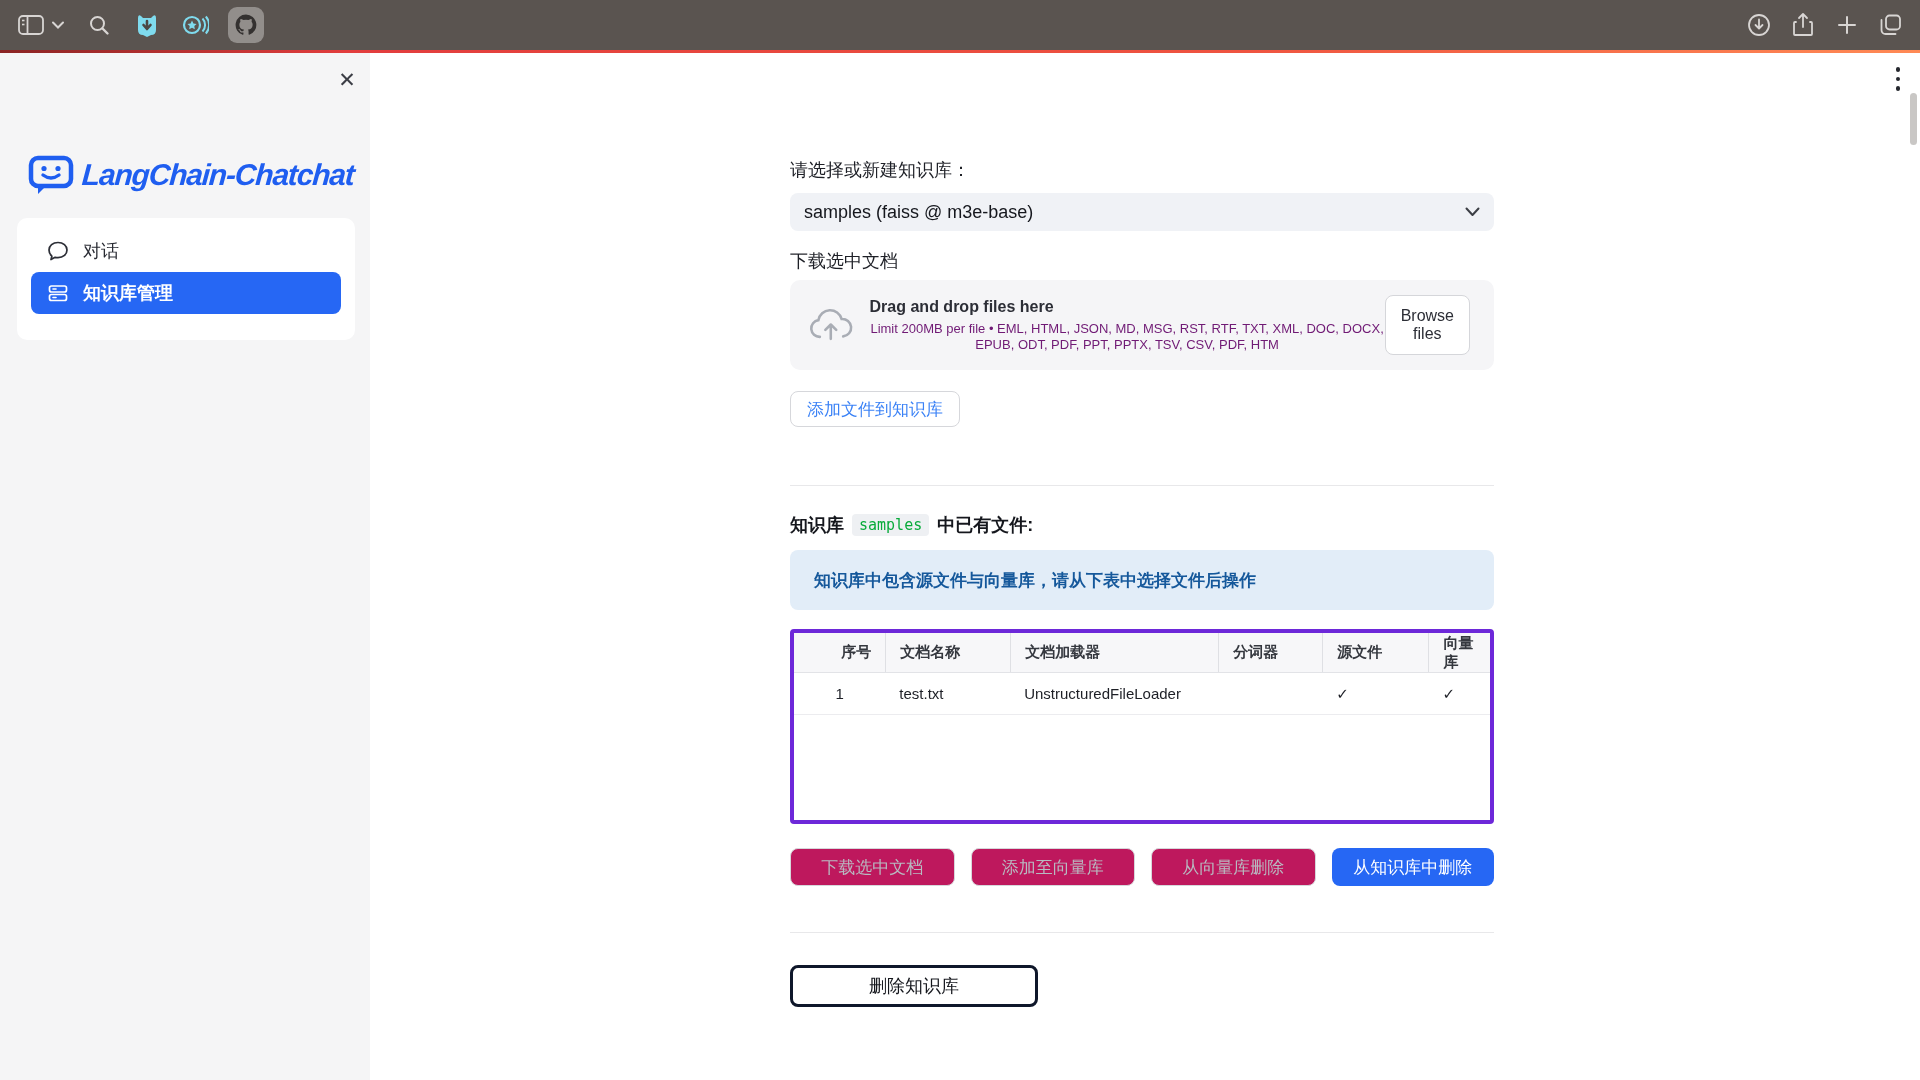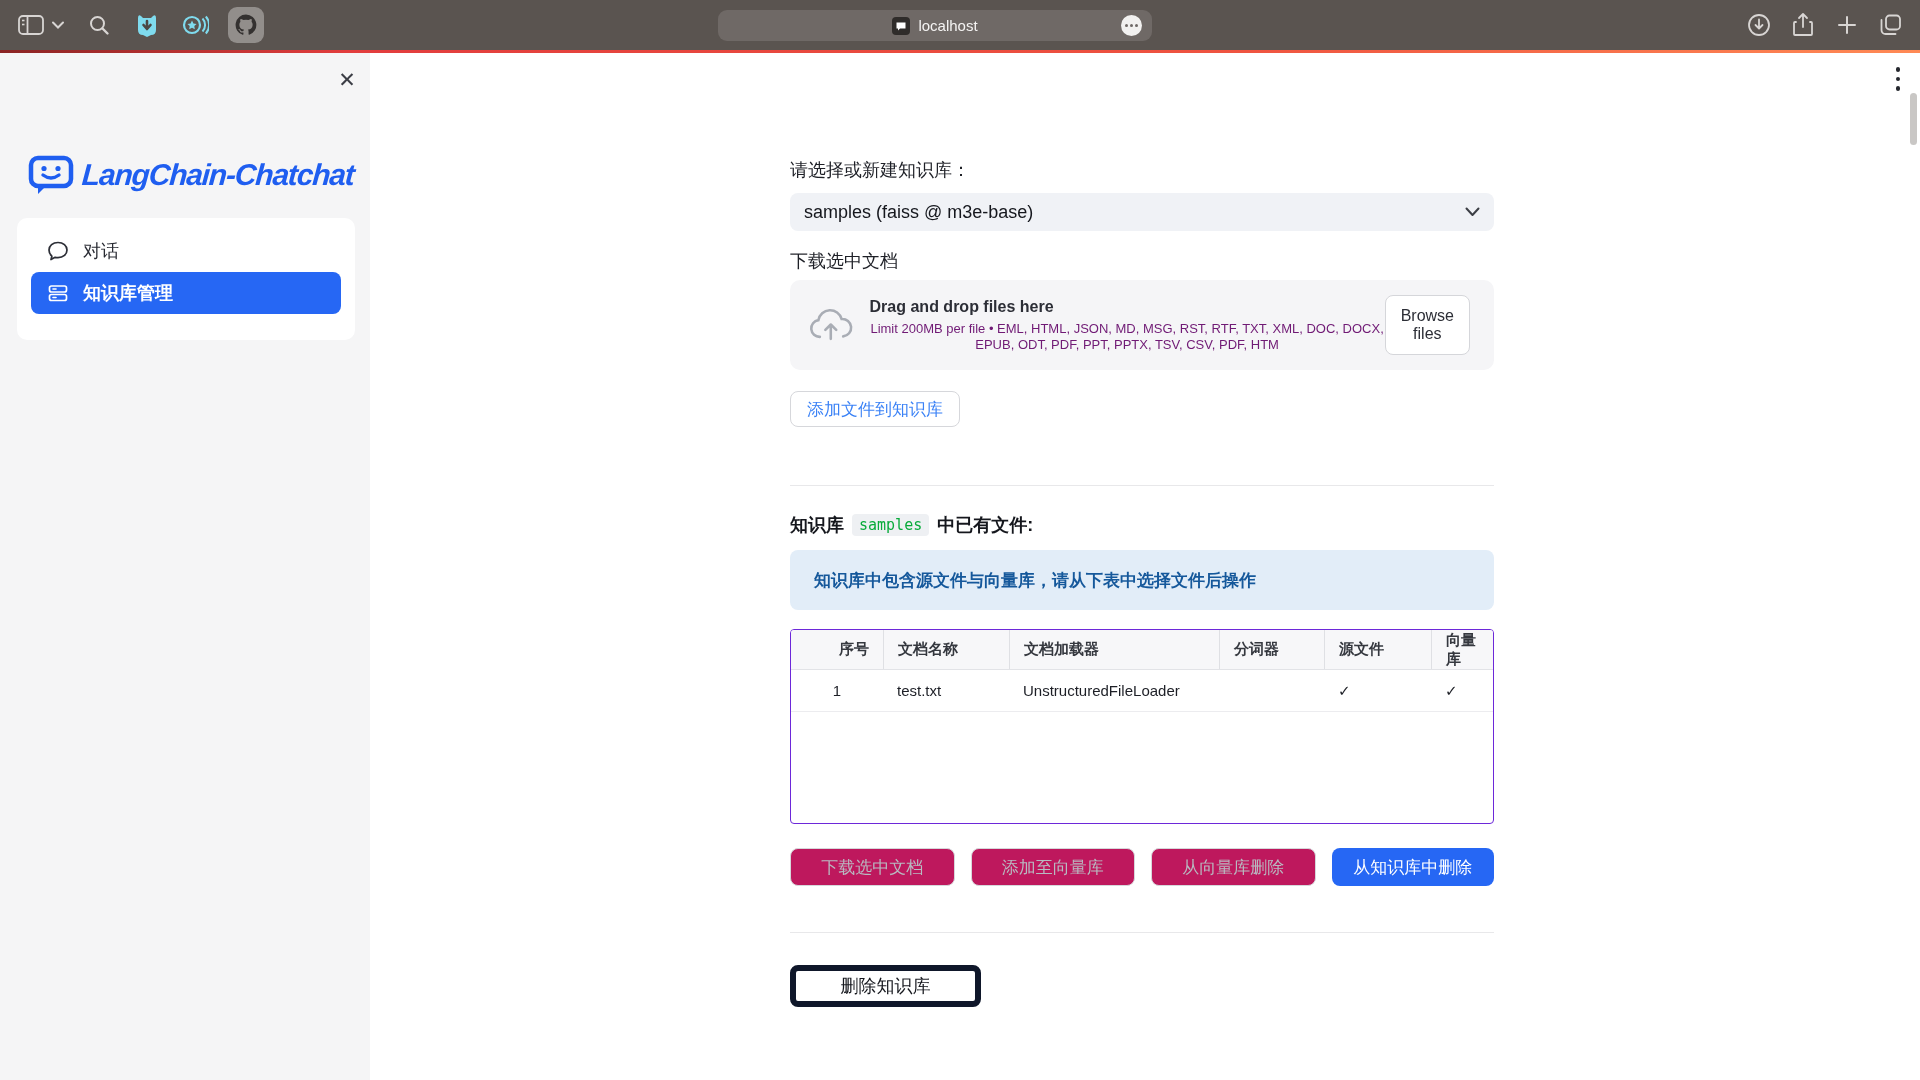--- a/index.html
+++ b/index.html
@@ -54,37 +54,37 @@
     font-size:16px; color:#2c2e36; display:flex; align-items:center; justify-content:center; text-align:center;
     padding:6px 8px; cursor:pointer; font-family:inherit; }
   .add-btn { margin-top:21px; height:36px; padding:0 16px; background:#fff; border:1px solid #d6d7db; border-radius:8px;
     font-size:17px; color:#3b82f6; display:inline-flex; align-items:center; cursor:pointer; font-family:inherit; }
   .divider { margin-top:58px; height:1px; background:#e8e8ea; }
   .files-heading { margin-top:27px; font-size:18px; font-weight:700; color:#15171d; display:flex; align-items:center; gap:8px; }
   .kb-chip { font-family:"DejaVu Sans Mono","Liberation Mono",monospace; font-size:15px; font-weight:400; color:#09ab3b;
     background:#eef0f3; border-radius:4px; padding:2px 7px; }
   .info-box { margin-top:13px; height:60px; background:#e2edf8; border-radius:8px; display:flex; align-items:center;
     padding:0 24px; font-size:17px; font-weight:600; color:#15589b; }
-  .grid { margin-top:19px; height:195px; border:1px solid #6d28d9; border-radius:4px; overflow:hidden; background:#fff; }
+  .grid { margin-top:19px; height:195px; border:4px solid #6d28d9; border-radius:4px; overflow:hidden; background:#fff; }
   .grid-head { display:flex; height:40px; background:#f7f7f9; border-bottom:1px solid #e2e3e7; }
   .gh-cell { display:flex; align-items:center; font-size:15px; font-weight:700; color:#35383f; padding:0 14px; }
   .gh-cell + .gh-cell { border-left:1px solid #dfe0e4; }
   .grid-row { display:flex; height:42px; border-bottom:1px solid #ececef; cursor:pointer; }
   .gr-cell { display:flex; align-items:center; font-size:15px; color:#1d1f26; padding:0 14px; }
   .c0 { width:92px; justify-content:center; }
   .c1 { width:126px; } .c2 { width:210px; } .c3 { width:105px; } .c4 { width:107px; } .c5 { width:62px; }
   .actions { margin-top:24px; display:flex; gap:16px; }
   .act-btn { flex:1; height:38px; background:#be185d; border:1px solid #d6d7db; border-radius:8px; font-size:17px;
     color:#b8bac1; cursor:pointer; font-family:inherit; }
   .act-btn.primary { background:#2667f4; border:none; color:#fff; }
   .divider2 { margin-top:46px; height:1px; background:#e8e8ea; }
   .bottom-row { margin-top:32px; display:flex; justify-content:space-between; }
   .big-btn { height:42px; border-radius:8px; font-size:18px; cursor:pointer; font-family:inherit; }
   .big-blue { width:224px; background:#2667f4; border:none; color:#fff; font-weight:600; }
-  .big-white { width:191px; background:#fff; border:6px solid #0f172a; color:#15171d; }
+  .big-white { width:248px; background:#fff; border:3px solid #0f172a; color:#15171d; }
   svg { display:block; }
 </style>
 </head>
 <body>
 
 <div class="page">
 
   <div class="toolbar">
     <div class="tb-left">
       <span style="display:flex;align-items:center;gap:4px;">
@@ -122,33 +122,20 @@
             <path d="M24.8 4.5 a12.5 12.5 0 0 1 0 17" fill="none" stroke="#7fdbee" stroke-width="2"></path>
           </svg>
       </span>
       <span class="gh-wrap">
         <svg width="24" height="24" viewBox="0 0 24 24">
             <path fill="#343130" d="M12 1.6a10.4 10.4 0 0 0-3.29 20.27c.52.1.71-.22.71-.5v-1.93c-2.89.63-3.5-1.23-3.5-1.23-.47-1.2-1.16-1.52-1.16-1.52-.94-.65.07-.64.07-.64 1.04.07 1.59 1.08 1.59 1.08.93 1.59 2.44 1.13 3.03.86.1-.67.36-1.13.66-1.39-2.31-.26-4.74-1.16-4.74-5.14 0-1.14.4-2.07 1.07-2.8-.11-.26-.46-1.32.1-2.75 0 0 .87-.28 2.86 1.07a9.9 9.9 0 0 1 5.2 0c1.99-1.35 2.86-1.07 2.86-1.07.56 1.43.21 2.49.1 2.75.67.73 1.07 1.66 1.07 2.8 0 3.99-2.44 4.87-4.76 5.13.37.32.7.95.7 1.92v2.84c0 .28.19.6.72.5A10.4 10.4 0 0 0 12 1.6z"></path>
           </svg>
       </span>
     </div>
 
-    <div class="urlbar">
-      <span class="favicon">
-        <svg width="12" height="12" viewBox="0 0 12 12">
-            <path d="M1.5 2.5 h9 v6 h-5.5 l-2 2 v-2 h-1.5 Z" fill="#fff"></path>
-          </svg>
-      </span>
-      <span class="url-text">localhost</span>
-      <span class="url-more">
-          <i></i>
-          <i></i>
-          <i></i>
-        </span>
-    </div>
 
     <div class="tb-right">
       <span class="tb-ico">
         <svg width="24" height="24" viewBox="0 0 24 24">
             <circle cx="12" cy="12" r="10" fill="none" stroke="#d8d5d3" stroke-width="1.8"></circle>
             <path d="M12 6.5 V15 M8.5 12 L12 15.5 L15.5 12" fill="none" stroke="#d8d5d3" stroke-width="1.8" stroke-linecap="round" stroke-linejoin="round"></path>
           </svg>
       </span>
       <span class="tb-ico">
         <svg width="22" height="26" viewBox="0 0 22 26">

